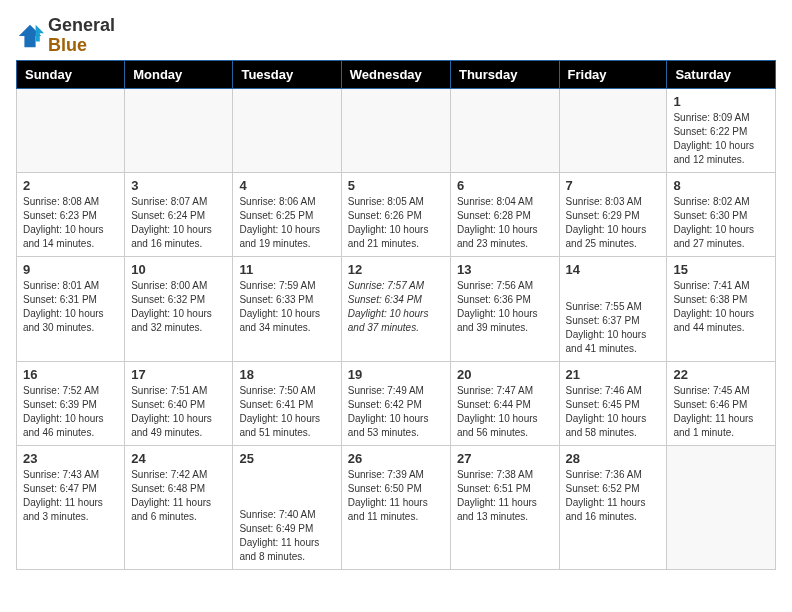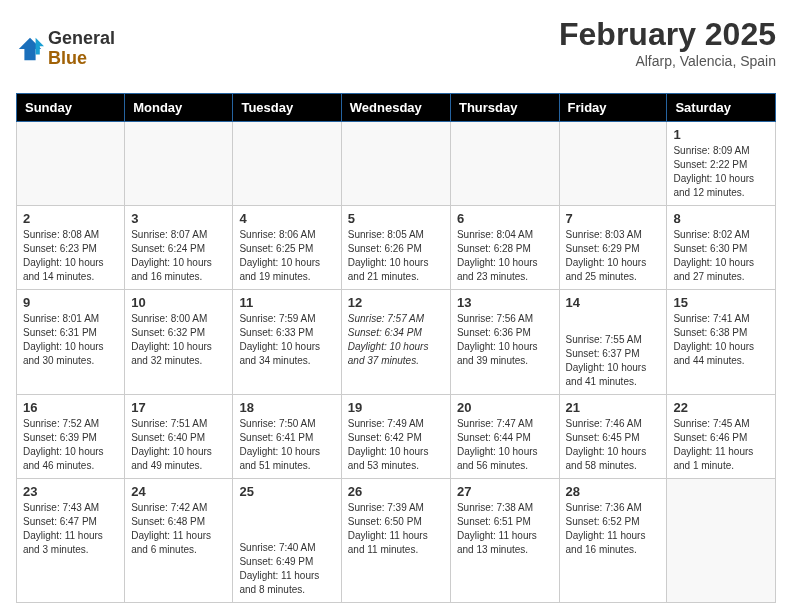--- a/index.html
+++ b/index.html
@@ -6,22 +6,22 @@
     body {
       font-family: Arial, sans-serif;
       background: #fff;
       width: 792px;
       min-height: 612px;
       padding: 16px;
     }
     .header {
       display: flex;
       justify-content: space-between;
-      align-items: flex-end;
-      margin-bottom: 24px;
+      align-items: flex-start;
+      margin-bottom: 4px;
     }
     .logo {
       display: flex;
       align-items: center;
       gap: 4px;
     }
     .logo-text {
       font-size: 18px;
       font-weight: bold;
       color: #333;
@@ -89,24 +89,20 @@
   <div class="logo">
     <svg class="logo-icon" viewBox="0 0 40 40">
       <polygon points="20,4 36,20 28,20 28,36 12,36 12,20 4,20" fill="#1a6fbb"></polygon>
       <polygon points="28,4 40,16 34,16 34,28 28,28 28,4" fill="#1a9fd4"></polygon>
     </svg>
     <div class="logo-text">
       <span>General</span><br>
       <span class="blue">Blue</span>
     </div>
   </div>
-  <div class="title-block">
-    <div class="month-title">February 2025</div>
-    <div class="location">Alfarp, Valencia, Spain</div>
-  </div>
 </div>
 
 <table class="calendar">
   <thead>
     <tr>
     <th>Sunday</th>
         <th>Monday</th>
         <th>Tuesday</th>
         <th>Wednesday</th>
         <th>Thursday</th>
@@ -118,21 +114,21 @@
   <tr>
         <td class="empty"></td>
         <td class="empty"></td>
         <td class="empty"></td>
         <td class="empty"></td>
         <td class="empty"></td>
         <td class="empty"></td>
         <td>
           <span class="day-num">1</span>
           <div class="day-info" style="white-space: pre-wrap;">Sunrise: 8:09 AM
-Sunset: 2:22 PM
+Sunset: 6:22 PM
 Daylight: 10 hours
 and 12 minutes.</div>
         </td>
       </tr>
       <tr>
         <td>
           <span class="day-num">2</span>
           <div class="day-info" style="white-space: pre-wrap;">Sunrise: 8:08 AM
 Sunset: 6:23 PM
 Daylight: 10 hours

